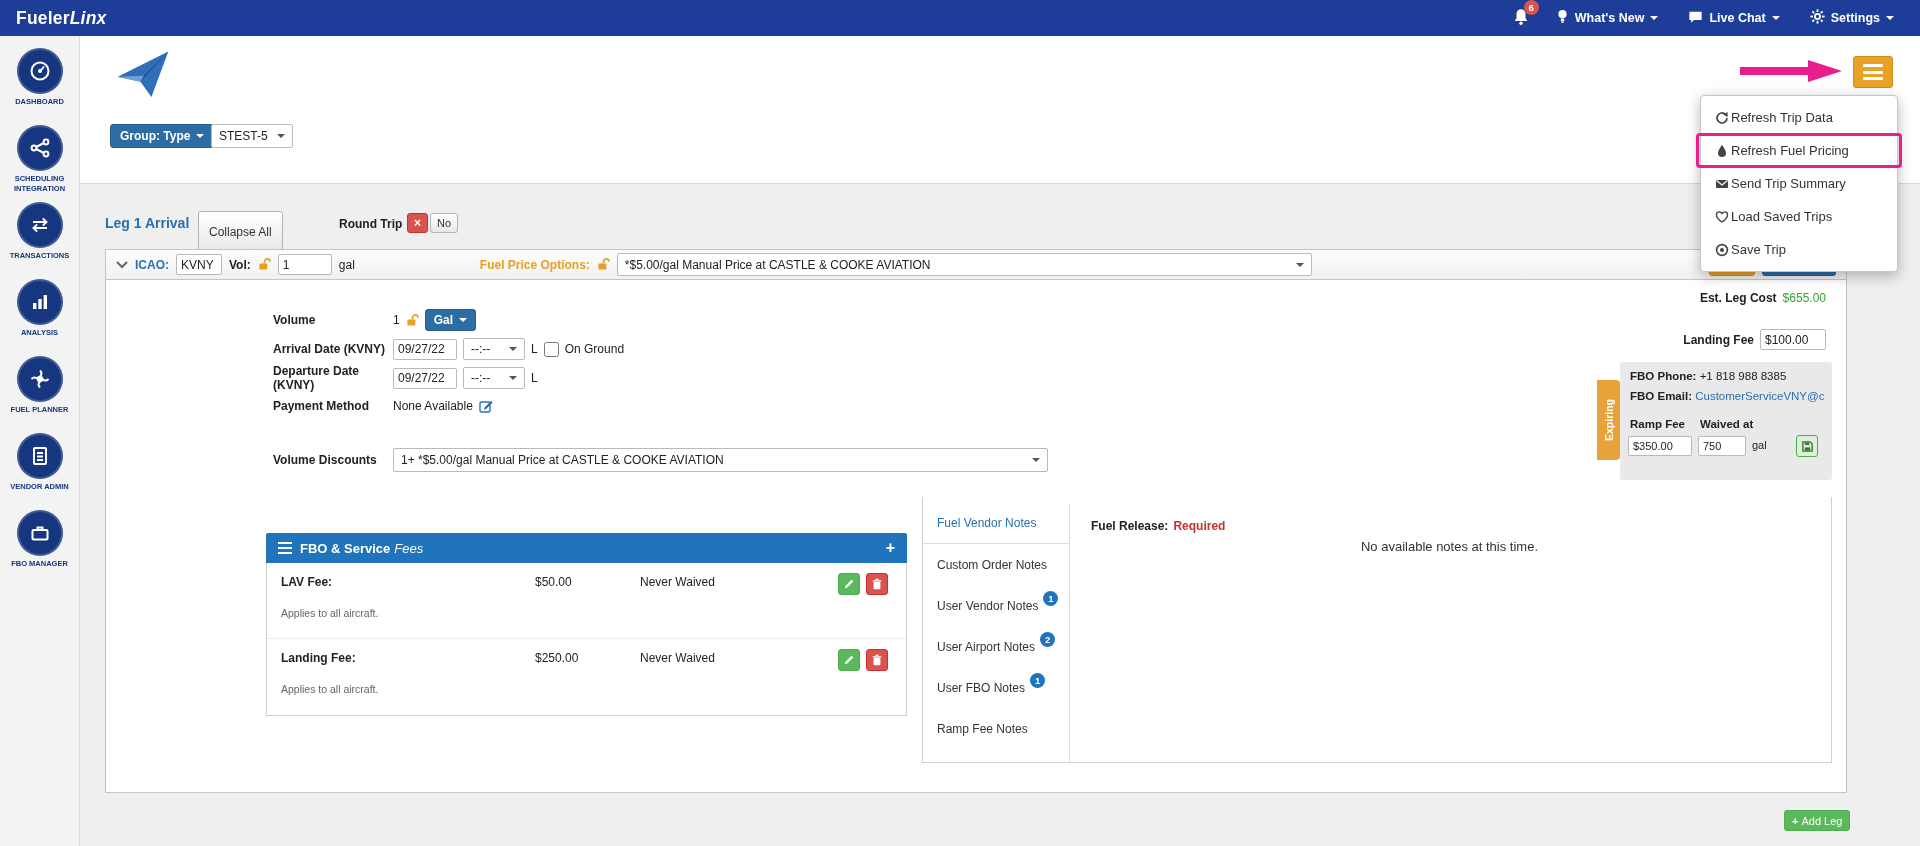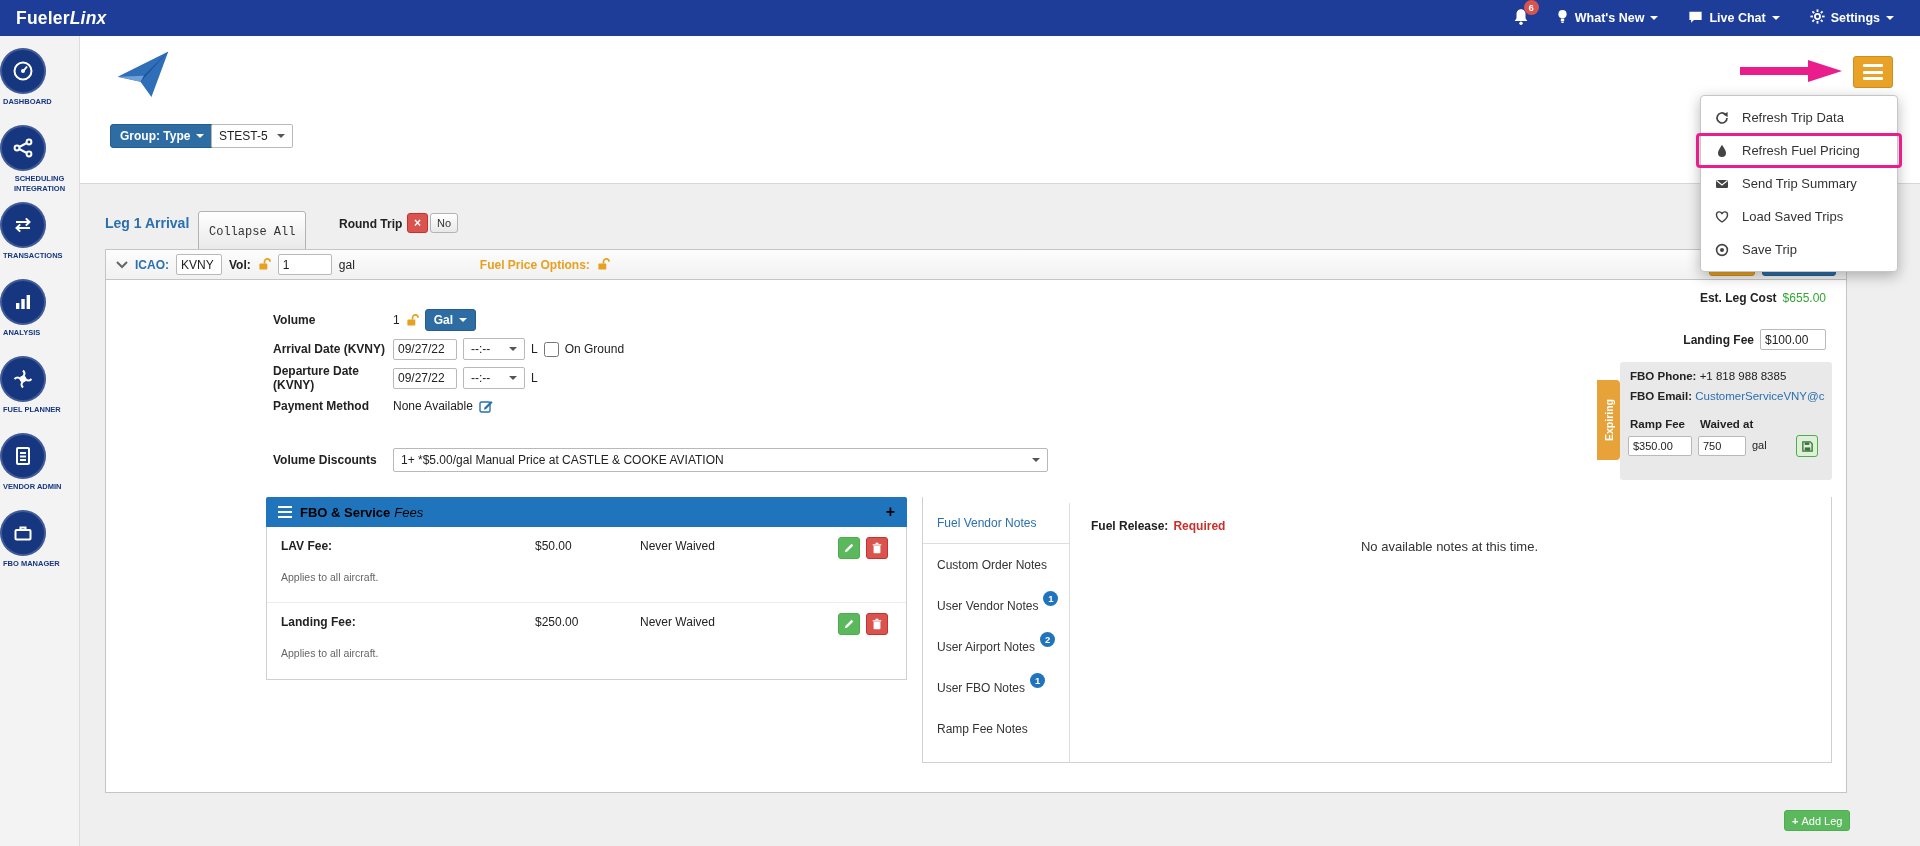--- a/index.html
+++ b/index.html
@@ -12,21 +12,21 @@
   .brand { margin-left:16px; font-size:17.5px; font-weight:bold; letter-spacing:.2px; }
   .brand .it { font-style:italic; }
   .top-right { margin-left:auto; display:flex; align-items:center; gap:30px; padding-right:26px; font-size:12.5px; font-weight:bold; }
   .top-item { display:flex; align-items:center; gap:6px; cursor:pointer; }
   .caret-w { width:0; height:0; border:4px solid transparent; border-top-color:#fff; margin-top:4px; }
   .bell-wrap { position:relative; margin-right:-4px; cursor:pointer; }
   .badge-count { position:absolute; top:-8px; right:-9px; background:#d9534f; color:#fff; border-radius:8px; min-width:15px; height:15px; font-size:9.5px; display:flex; align-items:center; justify-content:center; font-weight:bold; padding:0 3px; }
 
   
   .sidebar { position:absolute; left:0; top:36px; width:80px; bottom:0; background:#f3f3f4; border-right:1px solid #dcdcdc; display:flex; flex-direction:column; align-items:center; padding-top:12px; z-index:5; }
-  .side-item { width:100%; height:77px; display:flex; flex-direction:column; align-items:flex-start; cursor:pointer; }
+  .side-item { width:100%; height:77px; display:flex; flex-direction:column; align-items:center; cursor:pointer; }
   .side-circle { width:46px; height:46px; border-radius:50%; background:#16367f; display:flex; align-items:center; justify-content:center; flex:none; box-shadow:inset 0 0 0 2px rgba(255,255,255,.18); }
   .side-label { font-size:7.5px; font-weight:bold; color:#16367f; text-align:center; margin-top:3px; line-height:1.3; padding:0 3px; }
 
   
   .band { position:absolute; left:80px; top:36px; right:0; height:148px; background:#fff; border-bottom:1px solid #d7d7d7; }
 
   
   .btn { display:inline-flex; align-items:center; justify-content:center; border-radius:3px; cursor:pointer; font-size:12px; }
   .btn-primary { background:#2e6da4; color:#fff; border:1px solid #285e8e; }
   .btn-warning { background:#e8a227; color:#fff; border:1px solid #cf8f1d; }
@@ -35,47 +35,47 @@
   .btn-default { background:linear-gradient(#ffffff,#e8e8e8); color:#333; border:1px solid #b3b3b3; }
   .inp { height:21px; border:1px solid #b9b9b9; border-radius:2px; font-size:12px; padding:0 4px; color:#222; background:#fff; font-family:inherit; }
   .sel { position:relative; display:inline-flex; align-items:center; background:#fff; border:1px solid #b9b9b9; border-radius:2px; padding:0 20px 0 7px; font-size:12px; color:#222; cursor:pointer; white-space:nowrap; overflow:hidden; }
   .sel::after { content:""; position:absolute; right:7px; top:50%; margin-top:-2px; border:4px solid transparent; border-top-color:#555; }
   .lbl { font-weight:bold; color:#222; font-size:12px; }
 
   
   .hamburger { position:absolute; left:1853px; top:56px; width:40px; height:32px; z-index:10; display:flex; flex-direction:column; align-items:center; justify-content:center; gap:3.5px; }
   .hamburger .bar { width:20px; height:3px; background:#fff; border-radius:1px; }
   .menu { position:absolute; left:1700px; top:95px; width:198px; background:#fff; border:1px solid #c6c6c6; border-radius:4px; box-shadow:0 4px 14px rgba(0,0,0,.28); padding:5px 0; z-index:50; }
-  .menu-item { height:33px; display:flex; align-items:center; gap:13px; padding:0 14px; font-size:13px; color:#333; cursor:pointer; position:relative; }
+  .menu-item { height:33px; display:flex; align-items:center; gap:2px; padding:0 14px; font-size:13px; color:#333; cursor:pointer; position:relative; }
   .menu-item svg { width:14px; height:14px; flex:none; }
   .hl-box { position:absolute; left:-5px; right:-5px; top:-1px; bottom:-1px; border:3px solid #ea1d8d; border-radius:4px; pointer-events:none; }
 
   
   .leg-title { position:absolute; left:105px; top:215px; font-size:14px; font-weight:bold; color:#2a6fb0; }
-  .collapse-btn { position:absolute; left:198px; top:211px; height:41px; padding:0 10px;font-family:Liberation Mono, monospace; }
+  .collapse-btn { position:absolute; left:198px; top:211px; height:41px; padding:0 10px; }
   .roundtrip-lbl { position:absolute; left:339px; top:217px; }
   .rt-toggle { position:absolute; left:407px; top:213px; display:inline-flex; gap:2px; }
 
   
   .icao-bar { position:absolute; left:105px; top:249px; width:1742px; height:31px; background:linear-gradient(#fdfdfd,#f1f1f1); border:1px solid #c5c5c5; display:flex; align-items:center; padding:0 10px; gap:7px; z-index:2; }
   .card { position:absolute; left:105px; top:280px; width:1742px; height:513px; background:#fff; border:1px solid #c5c5c5; border-top:none; z-index:1; }
   .tabcol { position:absolute; left:0; top:0; width:162px; height:218px; border-right:1px solid #e3e3e3; }
   .fuelsetup-tab { margin-top:28px; height:30px; line-height:28px; border-left:3px solid #2a6fb0; border-top:1px solid #eee; border-bottom:1px solid #eee; color:#2a6fb0; padding-left:14px; font-size:12.5px; cursor:pointer; }
   .frow { position:absolute; height:24px; display:flex; align-items:center; }
   .frow .flabel { width:120px; font-weight:bold; font-size:12px; color:#222; flex:none; }
   .frow .fctl { display:flex; align-items:center; gap:6px; }
 
   
   .sumline { position:absolute; right:20px; display:flex; align-items:center; gap:6px; }
   .green-val { color:#33a433; }
   .fbo-box { position:absolute; left:1514px; top:82px; width:212px; height:118px; background:#e9e9e9; border-radius:3px; font-size:11.5px; }
   .expiring { position:absolute; left:1491px; top:100px; width:23px; height:80px; background:#e7a23a; border-radius:4px 0 0 4px; color:#fff; font-size:10.5px; font-weight:bold; display:flex; align-items:center; justify-content:center; writing-mode:vertical-rl; transform:rotate(180deg); }
 
   
-  .panel-hdr { height:30px; display:flex; align-items:center; color:#000000; font-size:13px; padding:0 12px; border-radius:2px 2px 0 0; }
+  .panel-hdr { height:30px; display:flex; align-items:center; color:#ffffff; font-size:13px; padding:0 12px; border-radius:2px 2px 0 0;margin-top:36px; }
   .fees-panel { position:absolute; left:160px; top:217px; width:641px; }
   .fees-hdr { background:#1f74bc; gap:8px; }
   .fees-body { background:#fff; border:1px solid #d0d0d0; border-top:none; }
   .fee-row { position:relative; height:76px; border-bottom:1px solid #ededed; }
   .fee-row:last-child { border-bottom:none; }
   .sq-btn { width:22px; height:22px; border-radius:3px; display:inline-flex; align-items:center; justify-content:center; cursor:pointer; }
 
   
   .notes-panel { position:absolute; left:816px; top:217px; width:910px; }
   .notes-hdr { background:#507a3c; gap:8px; }
@@ -257,20 +257,23 @@
         </svg>
     </span>
     <input class="inp" style="width: 54px;" value="1">
     <span>gal</span>
     <span class="lbl" style="color:#e8a020; margin-left:118px;">Fuel Price Options:</span>
     <span style="display:flex; cursor:pointer;">
       <svg width="13" height="13" viewBox="0 0 14 14">
           <rect x="1.5" y="6" width="8.5" height="6.5" rx="1" fill="#e8a020"></rect>
           <path d="M7 6V4a3 3 0 0 1 6 0" fill="none" stroke="#e8a020" stroke-width="1.8"></path>
         </svg>
+    </span>
+    <span class="sel" style="width:695px; height:23px;">
+      <span>*$5.00/gal Manual Price at CASTLE &amp; COOKE AVIATION</span>
     </span>
     <span class="btn btn-warning" style="margin-left:auto; width:46px; height:23px;">
       <svg width="13" height="13" viewBox="0 0 14 14" fill="#fff">
           <path d="M2 12l1-3 7-7 2 2-7 7z"></path>
         </svg>
     </span>
     <span class="btn btn-primary" style="width:74px; height:23px; gap:5px;">
       <svg width="13" height="13" viewBox="0 0 14 14">
           <path d="M12 7a5 5 0 1 1-1.6-3.7" fill="none" stroke="#fff" stroke-width="1.8"></path>
           <polygon points="12.6,1 12.6,6 8.2,3.4" fill="#fff"></polygon>

